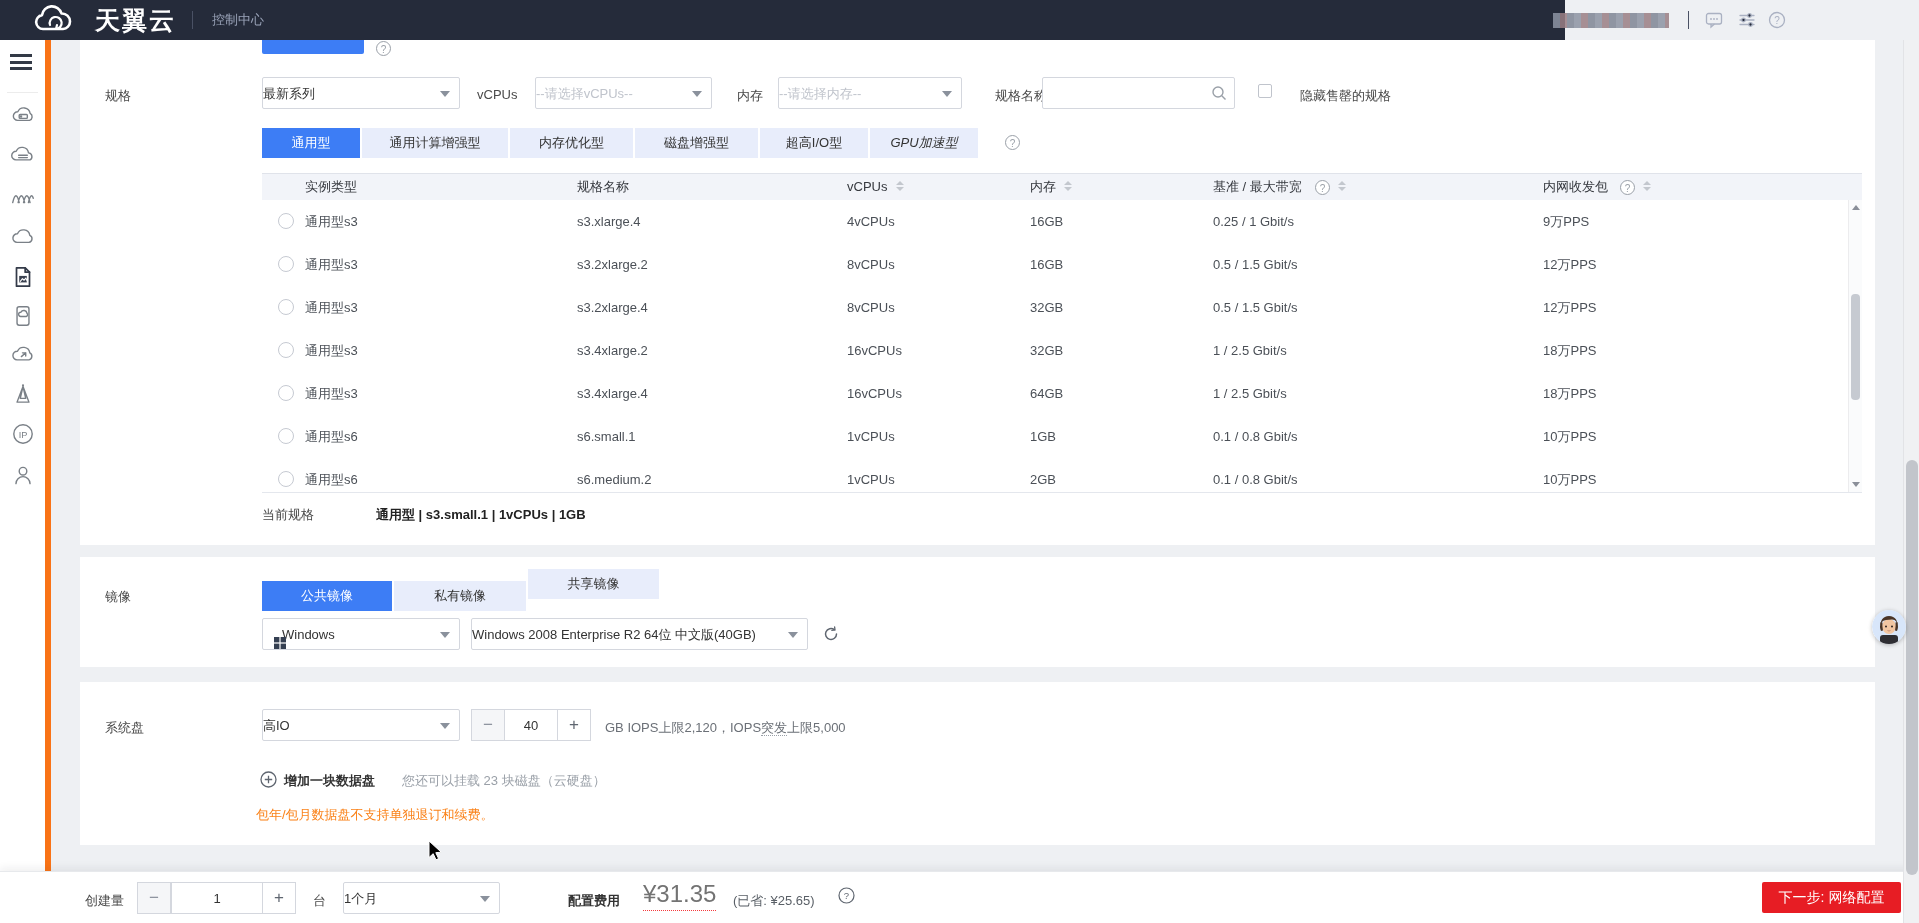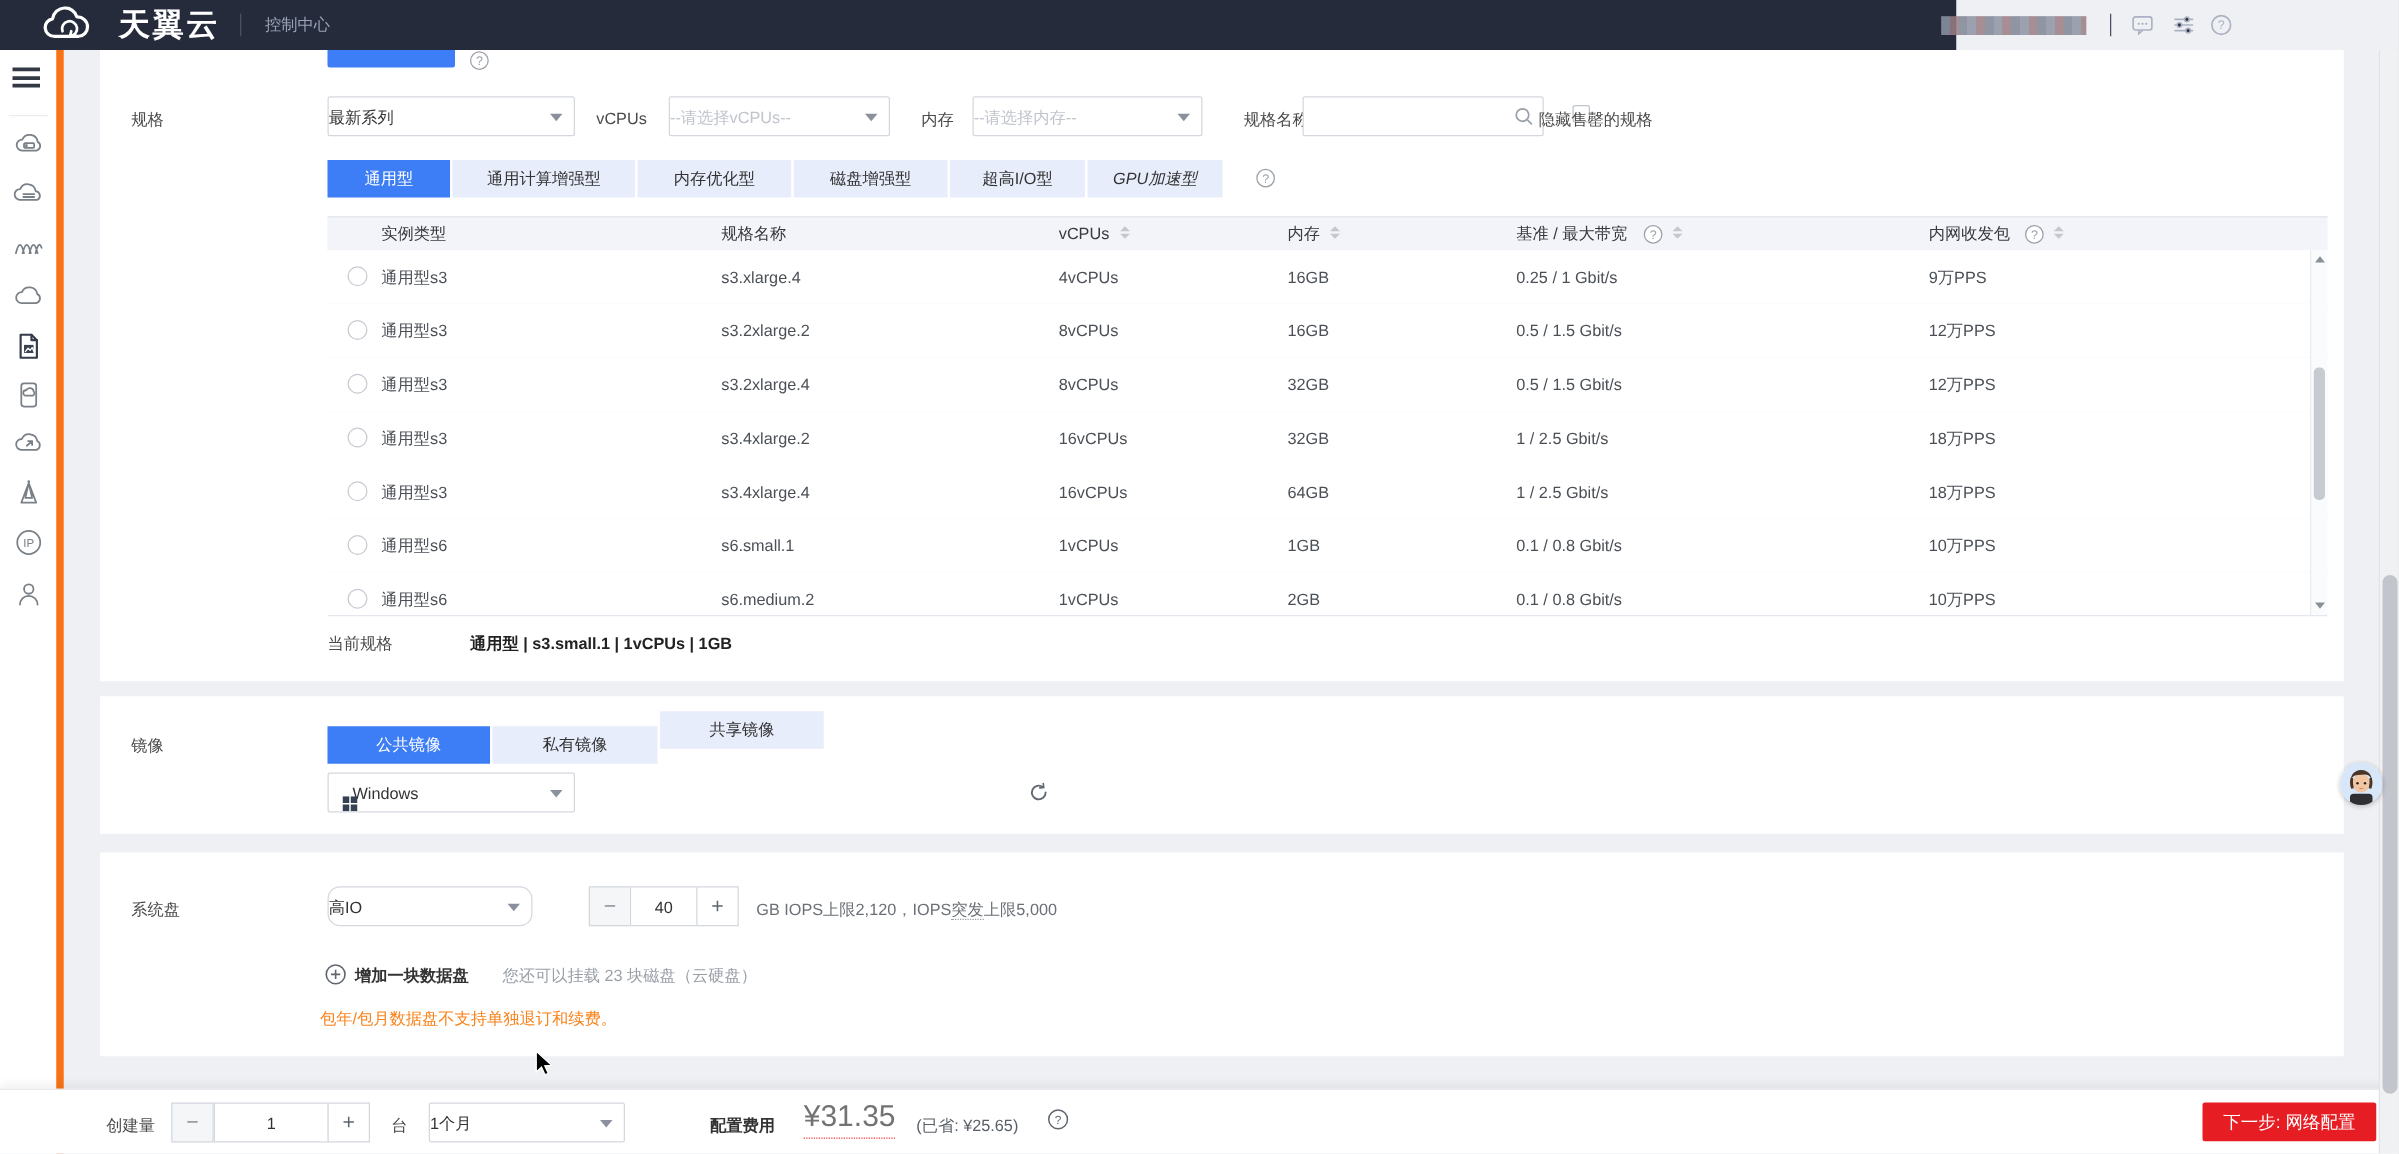--- a/index.html
+++ b/index.html
@@ -203,21 +203,21 @@
     </div>
     <div class="lbl" style="left:915px;top:47px;">规格名称</div>
     <input class="inp" style="left: 962px; top: 37px; width: 193px;" readonly="">
     <span class="abs" style="left:1131px;top:45px;">
       <svg width="16" height="16" viewBox="0 0 16 16" fill="none" stroke="#9aa0a8" stroke-width="1.4">
           <circle cx="7" cy="7" r="5"></circle>
           <path d="M10.8 10.8 L14.5 14.5"></path>
         </svg>
     </span>
     <span class="abs" style="left:1178px;top:44px;width:14px;height:14px;border:1px solid #c0c4cc;border-radius:2px;background:#fff;box-sizing:border-box;"></span>
-    <div class="lbl" style="left:1151px;top:47px;text-align:right;">隐藏售罄的规格</div>
+    <div class="lbl" style="left:1220px;top:47px;text-align:right;">隐藏售罄的规格</div>
 
     <div class="tab active" style="left:182px;top:88px;width:98px;">通用型</div>
     <div class="tab" style="left:282px;top:88px;width:146px;">通用计算增强型</div>
     <div class="tab" style="left:430px;top:88px;width:123px;">内存优化型</div>
     <div class="tab" style="left:555px;top:88px;width:123px;">磁盘增强型</div>
     <div class="tab" style="left:680px;top:88px;width:108px;">超高I/O型</div>
     <div class="tab" style="left:790px;top:88px;width:108px;font-style:italic;">GPU加速型</div>
     <span class="qmark" style="left:925px;top:95px;">?</span>
 
     <div class="tbl-head" style="left:182px;top:133px;width:1600px;">
@@ -334,31 +334,35 @@
         <svg width="12" height="12" viewBox="0 0 12 12">
             <rect x="0" y="0" width="5.4" height="5.4" fill="#354052"></rect>
             <rect x="6.6" y="0" width="5.4" height="5.4" fill="#354052"></rect>
             <rect x="0" y="6.6" width="5.4" height="5.4" fill="#354052"></rect>
             <rect x="6.6" y="6.6" width="5.4" height="5.4" fill="#354052"></rect>
           </svg>
       </span>
       <span style="padding-left:19px;">Windows</span>
       <i class="arr"></i>
     </div>
+    <div class="dd" style="left:391px;top:61px;width:337px;">
+      <span>Windows 2008 Enterprise R2 64位 中文版(40GB)</span>
+      <i class="arr"></i>
+    </div>
     <span class="abs" style="left:742px;top:68px;">
       <svg width="18" height="18" viewBox="0 0 18 18" fill="none" stroke="#5f6670" stroke-width="1.5" stroke-linecap="round">
         <path d="M14.5 9 a5.5 5.5 0 1 1-2.2-4.4"></path>
         <path d="M12.6 1.8 l.4 3.2 -3.2.3" stroke-width="1.3"></path>
       </svg>
     </span>
   </div>
 
   <div class="card" style="top:682px;height:163px;">
     <div class="lbl" style="left:25px;top:37px;">系统盘</div>
-    <div class="dd" style="left:182px;top:27px;width:164px;border-radius:10px;">
+    <div class="dd" style="left:182px;top:27px;width:198px;">
       <span>高IO</span><i class="arr"></i>
     </div>
     <div class="stepper-btn" style="left:391px;top:27px;">−</div>
     <input class="stepval" style="left: 425px; top: 27px; width: 52px;" readonly="" value="40">
     <div class="stepper-btn" style="left:477px;top:27px;background:#fff;color:#5f6670;">+</div>
     <div class="lbl" style="left:525px;top:37px;color:#6b7077;">
       <span>GB IOPS上限2,120，IOPS</span><span style="border-bottom:1px dotted #9aa0a8;">突发</span><span>上限5,000</span>
     </div>
 
     <span class="abs" style="left:180px;top:89px;">

